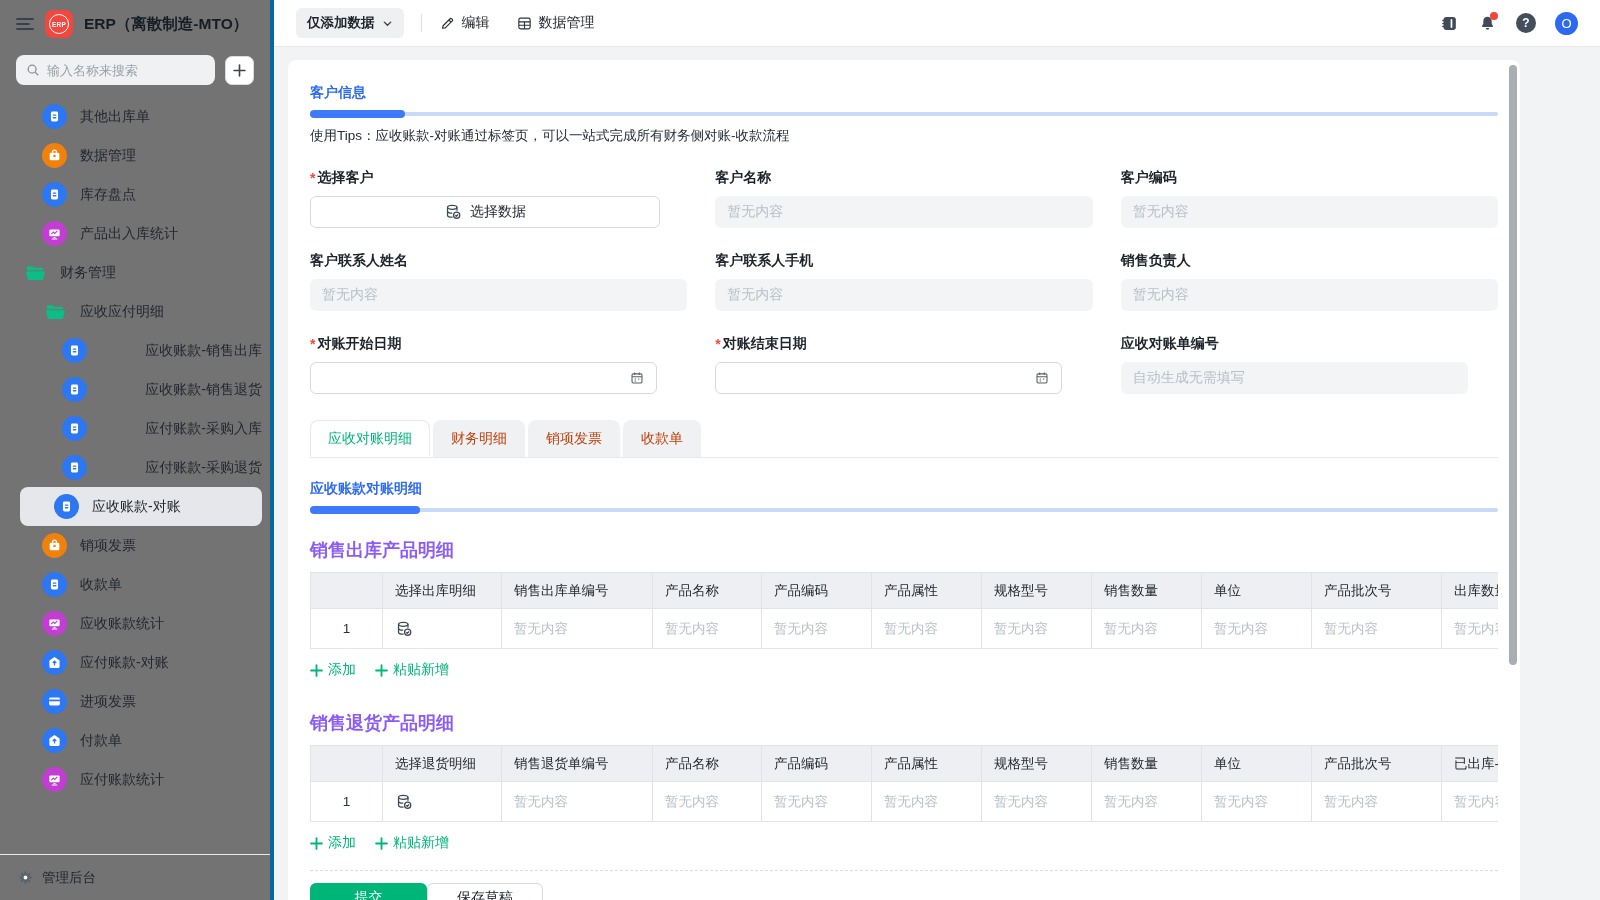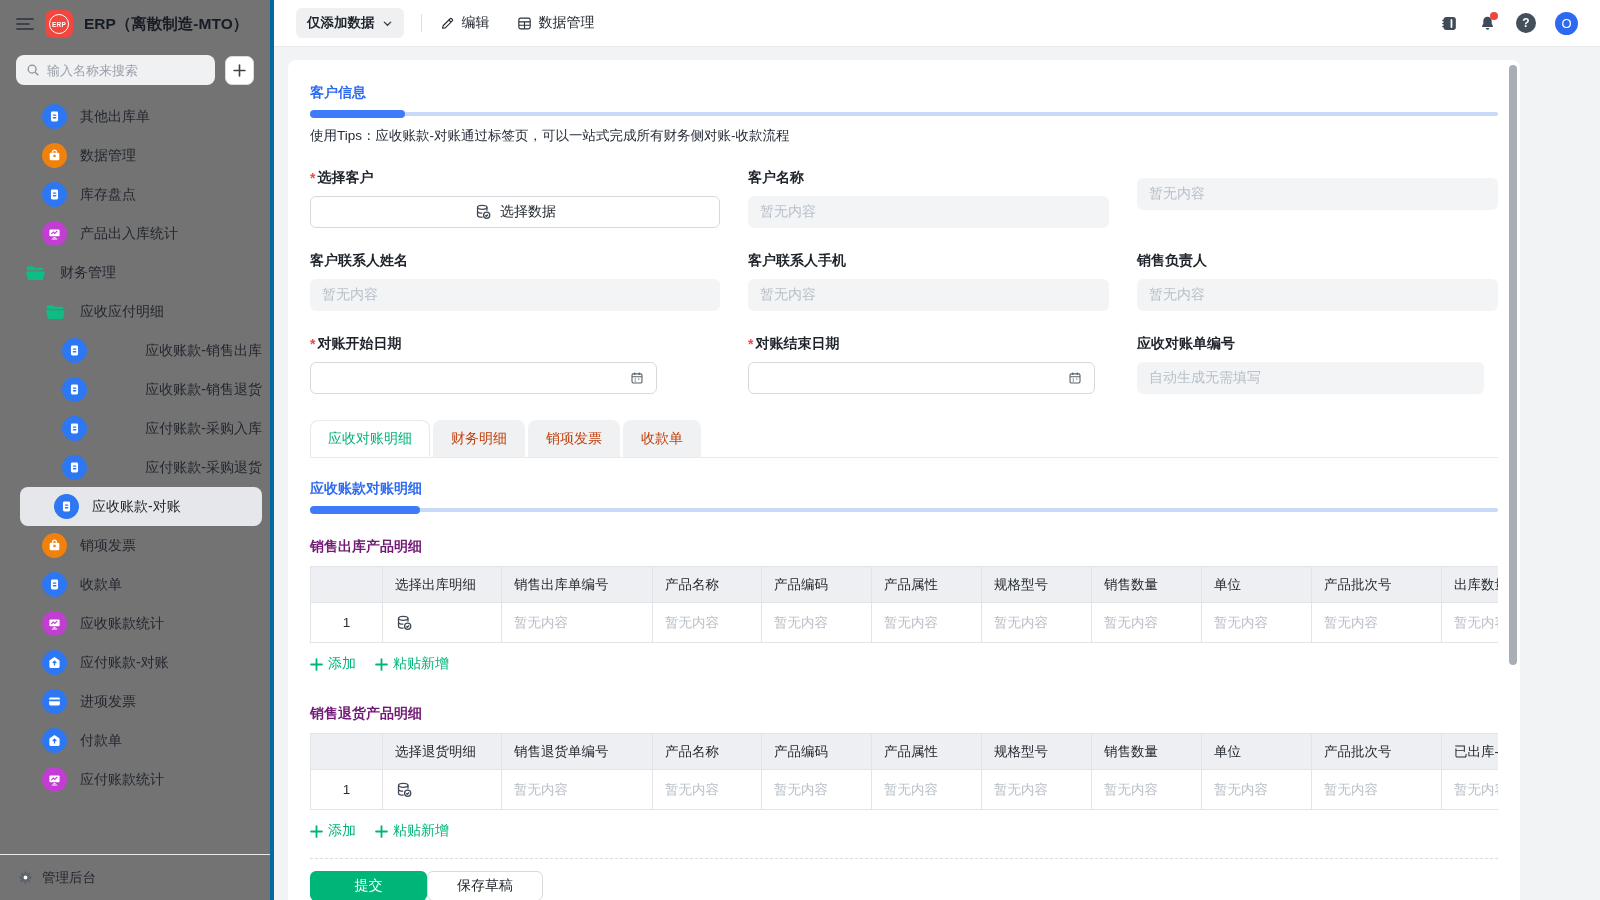--- a/index.html
+++ b/index.html
@@ -50,31 +50,31 @@
   .sec-title { color:#2e6bf2; font-weight:bold; font-size:14px; }
   .pbar { height:8px; position:relative; margin-top:8px; }
   .pbar .track { position:absolute; left:0; right:0; top:2px; height:4px; background:#c9d9f8; border-radius:2px; }
   .pbar .seg { position:absolute; left:0; top:0; height:8px; background:#3e7bfa; border-radius:4px; }
   .tips { margin-top:9px; font-size:13.5px; color:#262d38; }
 
   .form-grid { display:grid; grid-template-columns:repeat(3, 1fr); column-gap:28px; row-gap:24px; margin-top:24px; }
   .f-label { font-size:14px; font-weight:bold; color:#1f242c; display:flex; align-items:center; }
   .req { color:#f5483f; margin-right:2px; }
   .control { height:32px; margin-top:9px; border-radius:6px; font-size:14px; display:flex; align-items:center; }
-  .ctl-picker { border:1px solid #d6dade; background:#fff; justify-content:center; gap:8px; color:#1f242c; width:410px; cursor:pointer; }
+  .ctl-picker { border:1px solid #d6dade; background:#fff; justify-content:center; gap:8px; color:#1f242c; width:350px; cursor:pointer; }
   .ctl-disabled { background:#f2f4f6; color:#b9c0c8; padding:0 12px; }
   .ctl-date { border:1px solid #d6dade; background:#fff; justify-content:flex-end; padding:0 11px; width:347px; cursor:pointer; }
   .narrow { width:347px; }
 
   .tabs { margin-top:26px; border-bottom:1px solid #e7e9ec; display:flex; gap:3px; }
   .tab { height:37px; padding:0 17px; display:flex; align-items:center; background:#eff1f3; border:1px solid transparent; border-bottom:none; border-radius:8px 8px 0 0; font-size:14px; color:#c2410c; cursor:pointer; }
   .tab.active { background:#fff; color:#00b578; border:1px solid #e7e9ec; border-bottom:1px solid #fff; margin-bottom:-1px; font-weight:500; }
   .sec2 { margin-top:22px; }
 
-  .tbl-title { margin-top:24px; font-weight:bold; font-size:14px; color:#701a75;font-family:Liberation Mono, monospace; }
+  .tbl-title { margin-top:24px; font-weight:bold; font-size:18px; color:#8b5cf6;font-family:Liberation Mono, monospace; }
   .tbl-block2 .tbl-title { margin-top:32px; }
   .tbl-wrap { margin-top:10px; overflow:hidden; width:100%; }
   table { border-collapse:collapse; table-layout:fixed; width:1234px; }
   th, td { border:1px solid #e0e3e7; overflow:hidden; white-space:nowrap; }
   th { background:#edeff2; height:36px; font-weight:500; font-size:13.5px; text-align:left; padding:0 12px; color:#1f242c; }
   td { height:40px; padding:0 12px; font-size:13.5px; color:#b9bfc7; background:#fff; }
   td.idx { text-align:center; color:#2a313b; }
   td.picker-cell { cursor:pointer; }
   .row-actions { margin-top:12px; display:flex; gap:19px; }
   .act { color:#00b578; font-size:14px; display:flex; gap:5px; align-items:center; background:none; border:none; cursor:pointer; }
@@ -395,20 +395,23 @@
   </div>
             <div class="field">
     <div class="f-label">
                 <span>客户名称</span>
               </div>
     <div class="control ctl-disabled">
                 <span>暂无内容</span>
               </div>
   </div>
             <div class="field">
+    <div class="f-label">
+                <span>客户编码</span>
+              </div>
     <div class="control ctl-disabled">
                 <span>暂无内容</span>
               </div>
   </div>
             <div class="field">
     <div class="f-label">
                 <span>客户联系人姓名</span>
               </div>
     <div class="control ctl-disabled">
                 <span>暂无内容</span>

